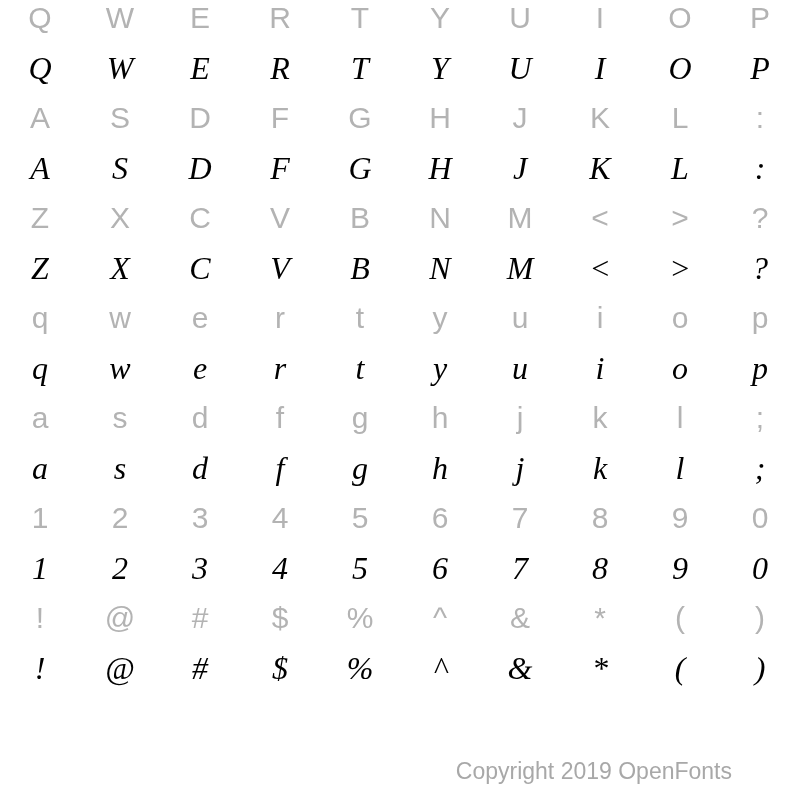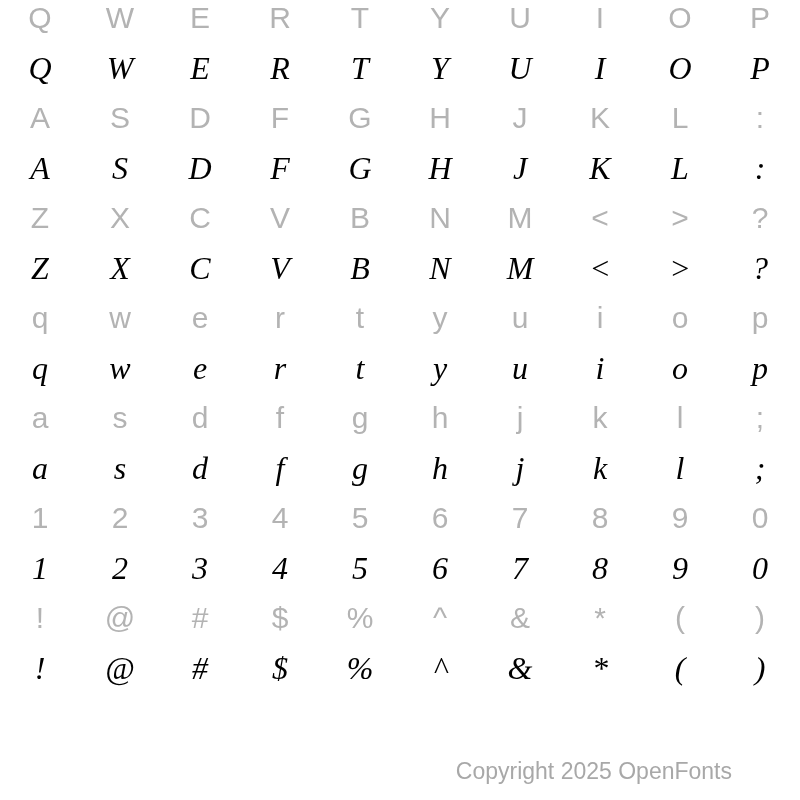--- a/index.html
+++ b/index.html
@@ -219,14 +219,14 @@
         <span class="glyph-cell">#</span>
         <span class="glyph-cell">$</span>
         <span class="glyph-cell">%</span>
         <span class="glyph-cell">^</span>
         <span class="glyph-cell">&amp;</span>
         <span class="glyph-cell">*</span>
         <span class="glyph-cell">(</span>
         <span class="glyph-cell">)</span>
       </div>
     </div>
-  <div id="footer-copyright">Copyright 2025 OpenFonts</div>
+  <div id="footer-copyright">Copyright 2019 OpenFonts</div>
 </div>
 
 </body></html>

